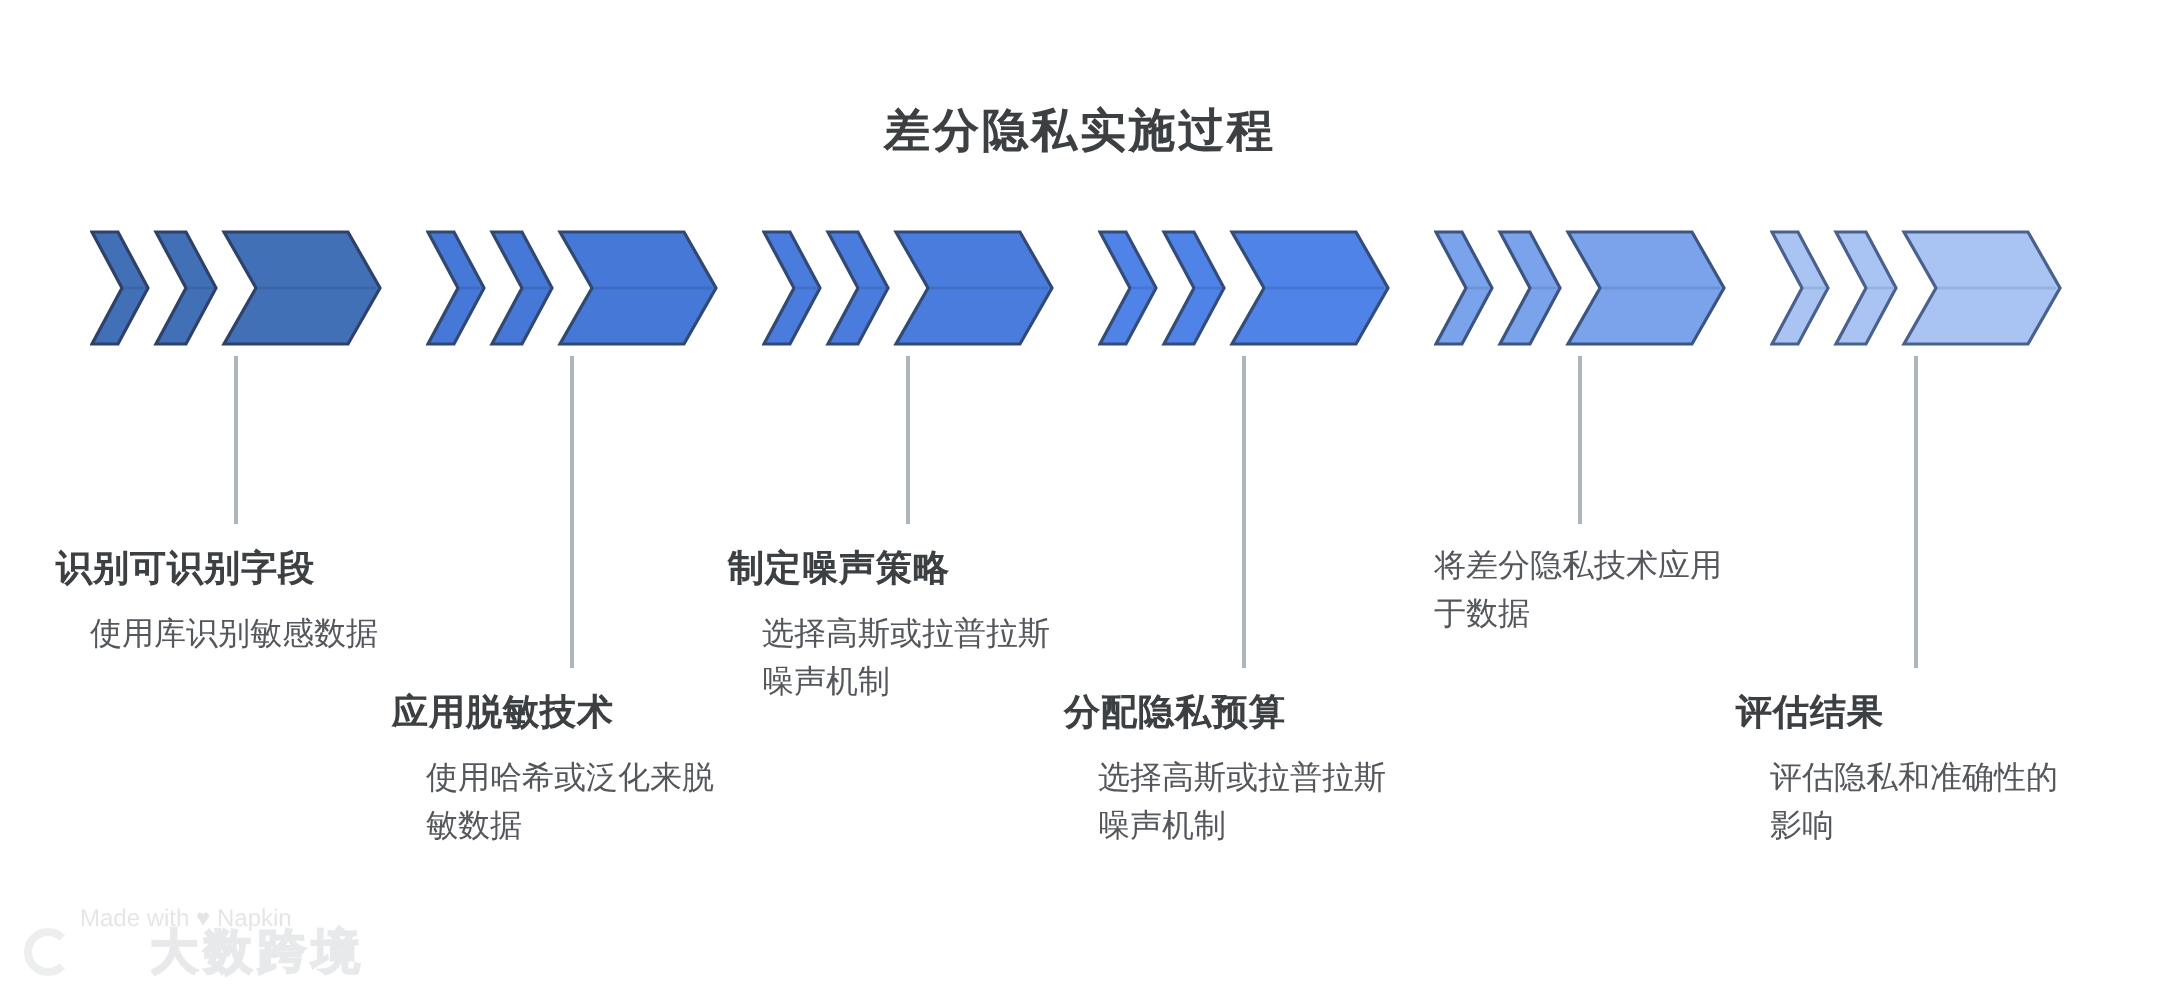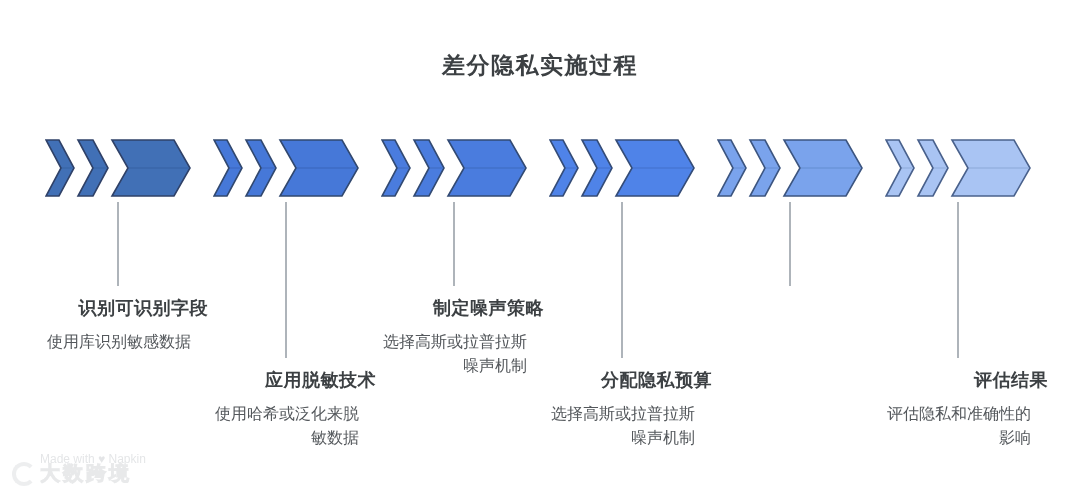--- a/index.html
+++ b/index.html
@@ -16,23 +16,23 @@
     border-radius: 29px;
   }
   .page-title {
     position: absolute; top: 50px; left: 0; width: 100%;
     text-align: center;
     font-size: 23px; font-weight: 700;
     letter-spacing: 1.5px;
     color: var(--title-color, #3c4043);
   }
   .step {
-    position: absolute; top: 139px;
+    position: absolute; top: 115px;
     width: 180px;
-    text-align: right;
+    text-align: left;
   }
   .chevrons { display: block; margin: 0 auto; }
   .connector {
     width: 2px;
     margin: 5px auto 0 auto;
     background: #aeb4ba;
   }
   .connector.short { height: 84px; }
   .connector.long  { height: 156px; }
   .step-title {
@@ -54,24 +54,25 @@
   }
   .brand-row { display: flex; align-items: center; gap: 4px; }
   .brand-logo {
     width: 24px; height: 24px;
     border: 4px solid #dfe1e3;
     border-radius: 50%;
     border-right-color: transparent;
     flex: 0 0 auto;
   }
   .brand-name {
-    font-size: 20px; font-weight: 700;
+    font-size: 24px; font-weight: 700;
     color: #e0e2e4; letter-spacing: 3px;
     -webkit-text-stroke: 1px #d6d8da;
     white-space: nowrap;
+    margin-left: 35px;
   }
   .credit {
     position: absolute; left: 28px; top: -8px;
     font-size: 12px; color: #ced1d4;
     white-space: nowrap;
     text-shadow: 0 0 1px #ffffff;
   }
 </style>
 </head>
 <body style="--title-color: #3c4043; --desc-color: #54585c;">
@@ -139,20 +140,21 @@
   <div class="step" style="left:700px">
     <svg class="chevrons" width="146" height="58" viewBox="0 0 146 58">
       <polygon points="1,1 14,1 29,29 14,57 1,57 16,29" stroke-width="1.6" fill="#7aa3ec" stroke="#3c5580"></polygon>
       <line x1="17" y1="29" x2="28" y2="29" stroke-width="1.4" stroke="#6b94da"></line>
       <polygon points="33,1 48,1 63,29 48,57 33,57 48,29" stroke-width="1.6" fill="#7aa3ec" stroke="#3c5580"></polygon>
       <line x1="49" y1="29" x2="62" y2="29" stroke-width="1.4" stroke="#6b94da"></line>
       <polygon points="67,1 129,1 145,29 129,57 67,57 83,29" stroke-width="1.6" fill="#7aa3ec" stroke="#3c5580"></polygon>
       <line x1="84" y1="29" x2="143" y2="29" stroke-width="1.4" stroke="#6b94da"></line>
     </svg>
     <div class="connector short" style="background: rgb(174, 180, 186);"></div>
+    <div class="step-desc">将差分隐私技术应用于数据</div>
   </div>
 
   <div class="step" style="left:868px">
     <svg class="chevrons" width="146" height="58" viewBox="0 0 146 58">
       <polygon points="1,1 14,1 29,29 14,57 1,57 16,29" stroke-width="1.6" fill="#a9c4f3" stroke="#49618c"></polygon>
       <line x1="17" y1="29" x2="28" y2="29" stroke-width="1.4" stroke="#96b2e0"></line>
       <polygon points="33,1 48,1 63,29 48,57 33,57 48,29" stroke-width="1.6" fill="#a9c4f3" stroke="#49618c"></polygon>
       <line x1="49" y1="29" x2="62" y2="29" stroke-width="1.4" stroke="#96b2e0"></line>
       <polygon points="67,1 129,1 145,29 129,57 67,57 83,29" stroke-width="1.6" fill="#a9c4f3" stroke="#49618c"></polygon>
       <line x1="84" y1="29" x2="143" y2="29" stroke-width="1.4" stroke="#96b2e0"></line>

